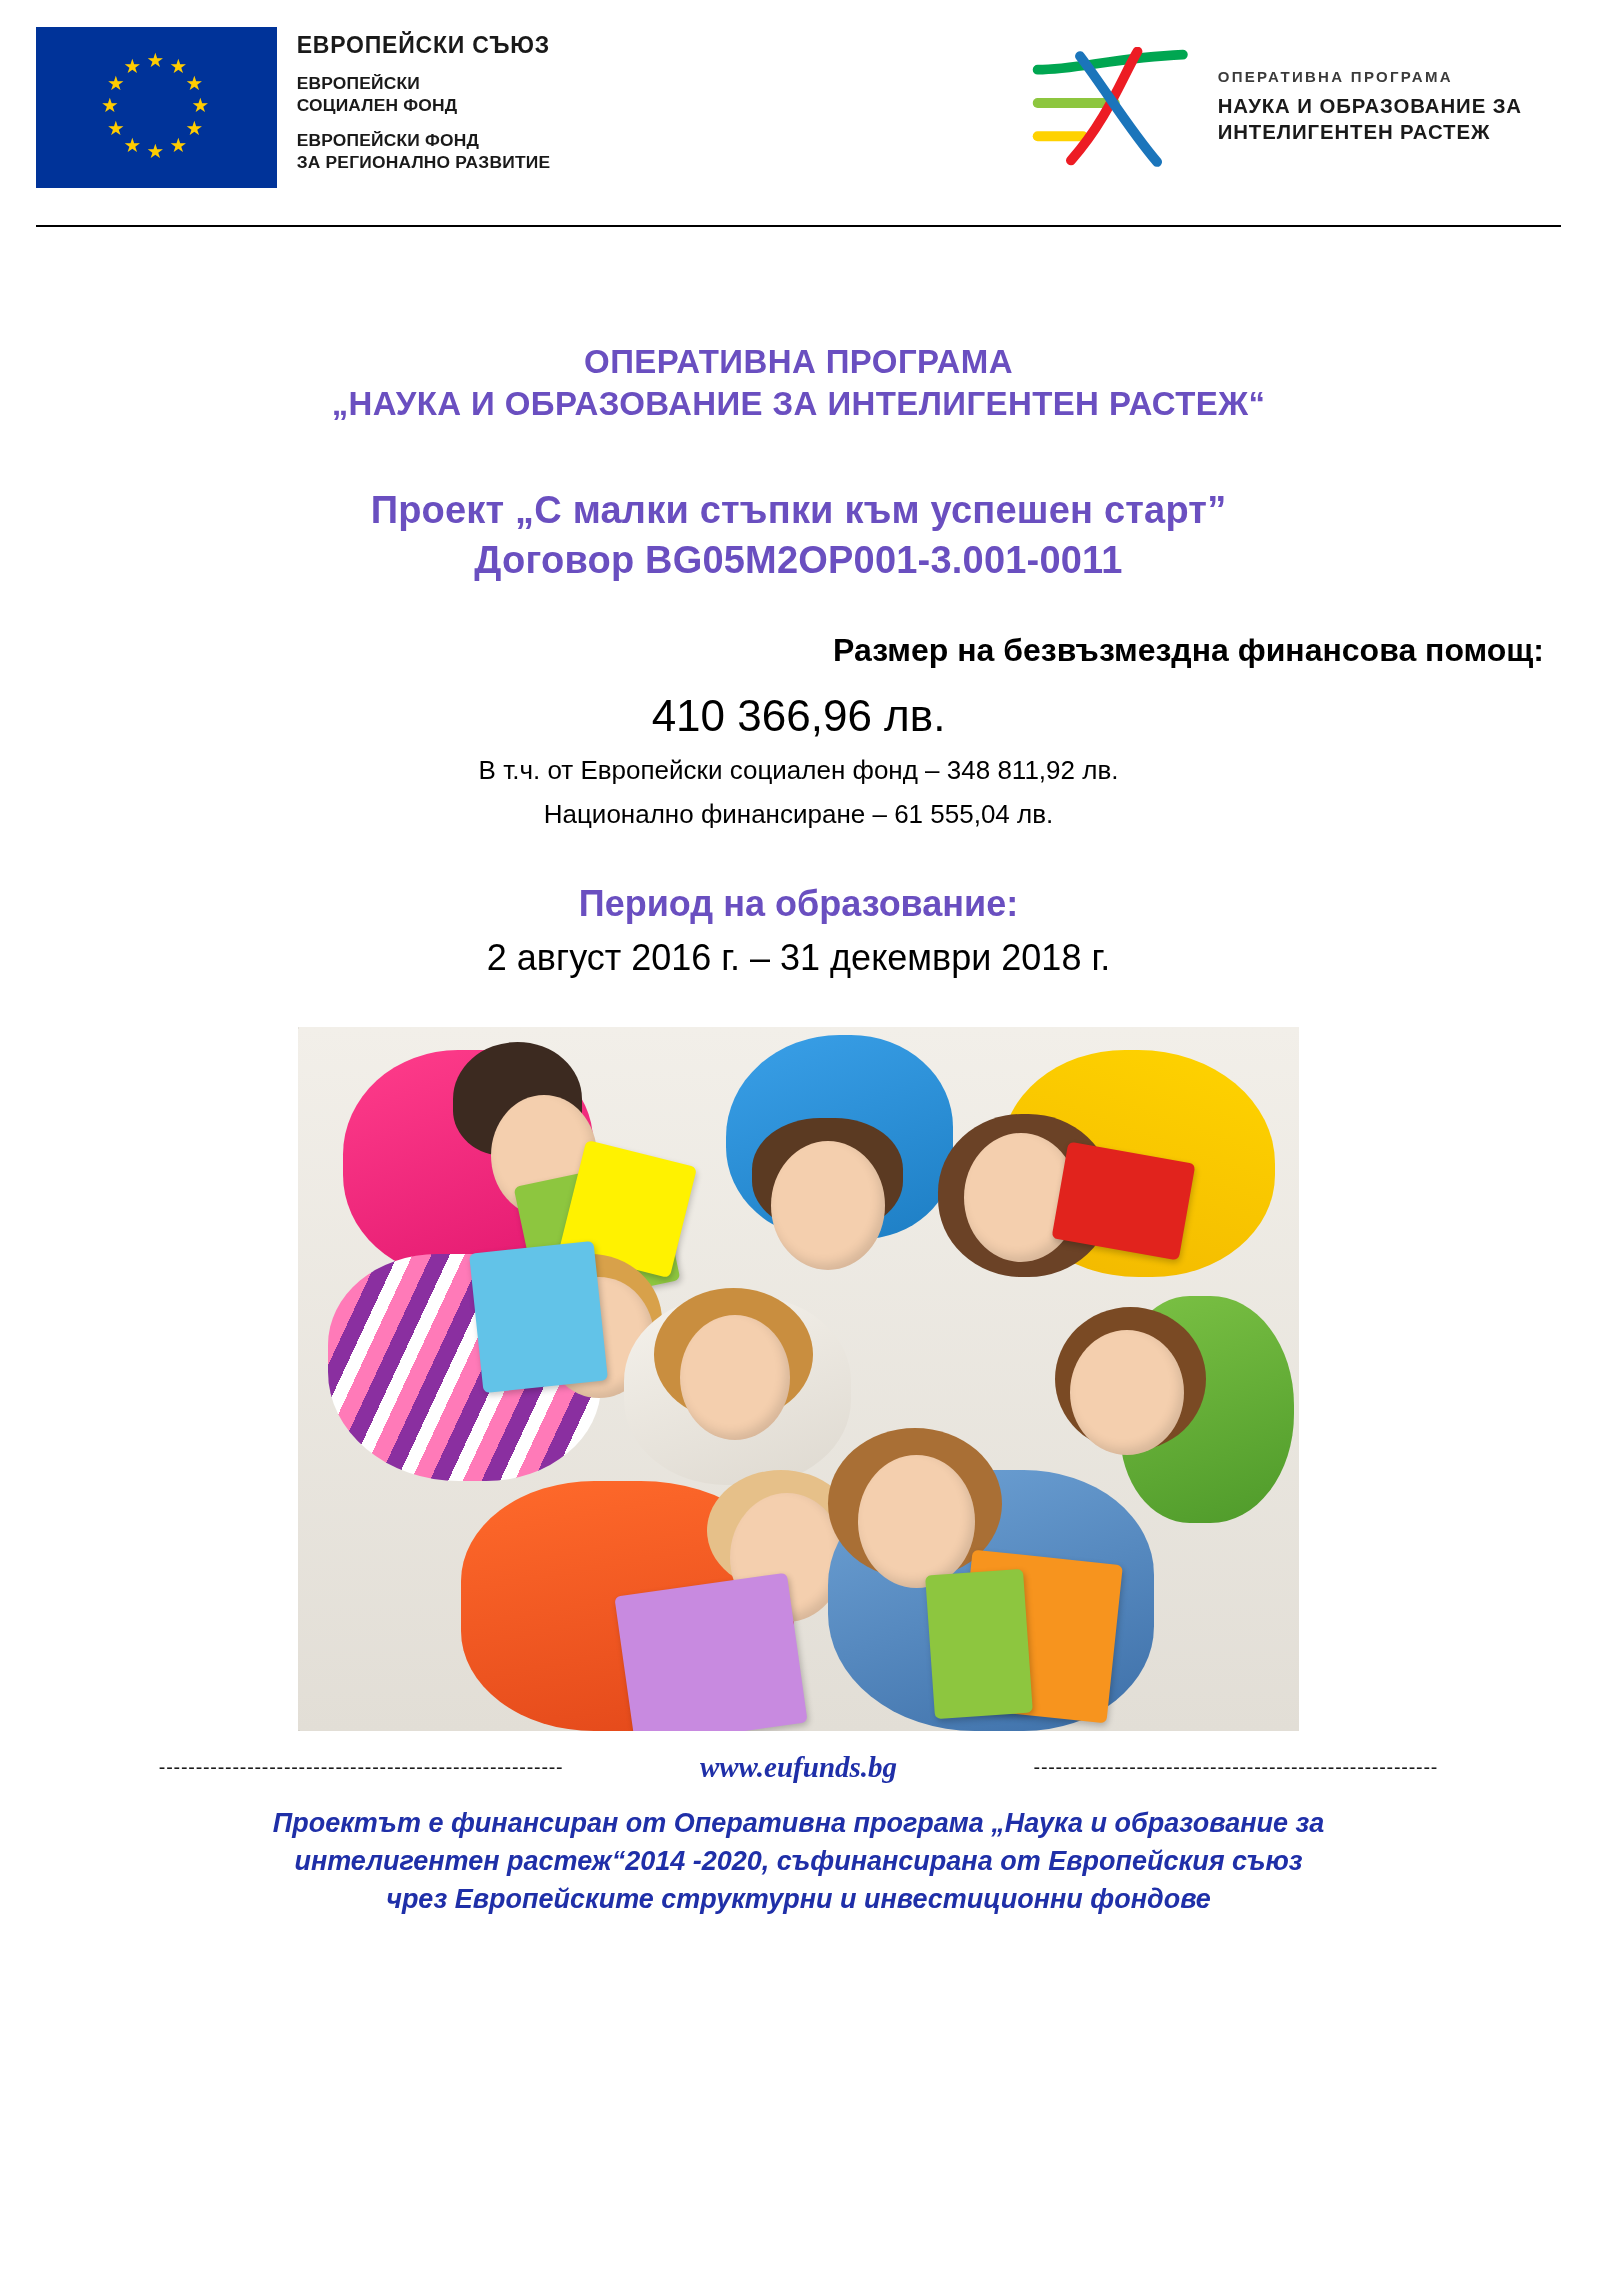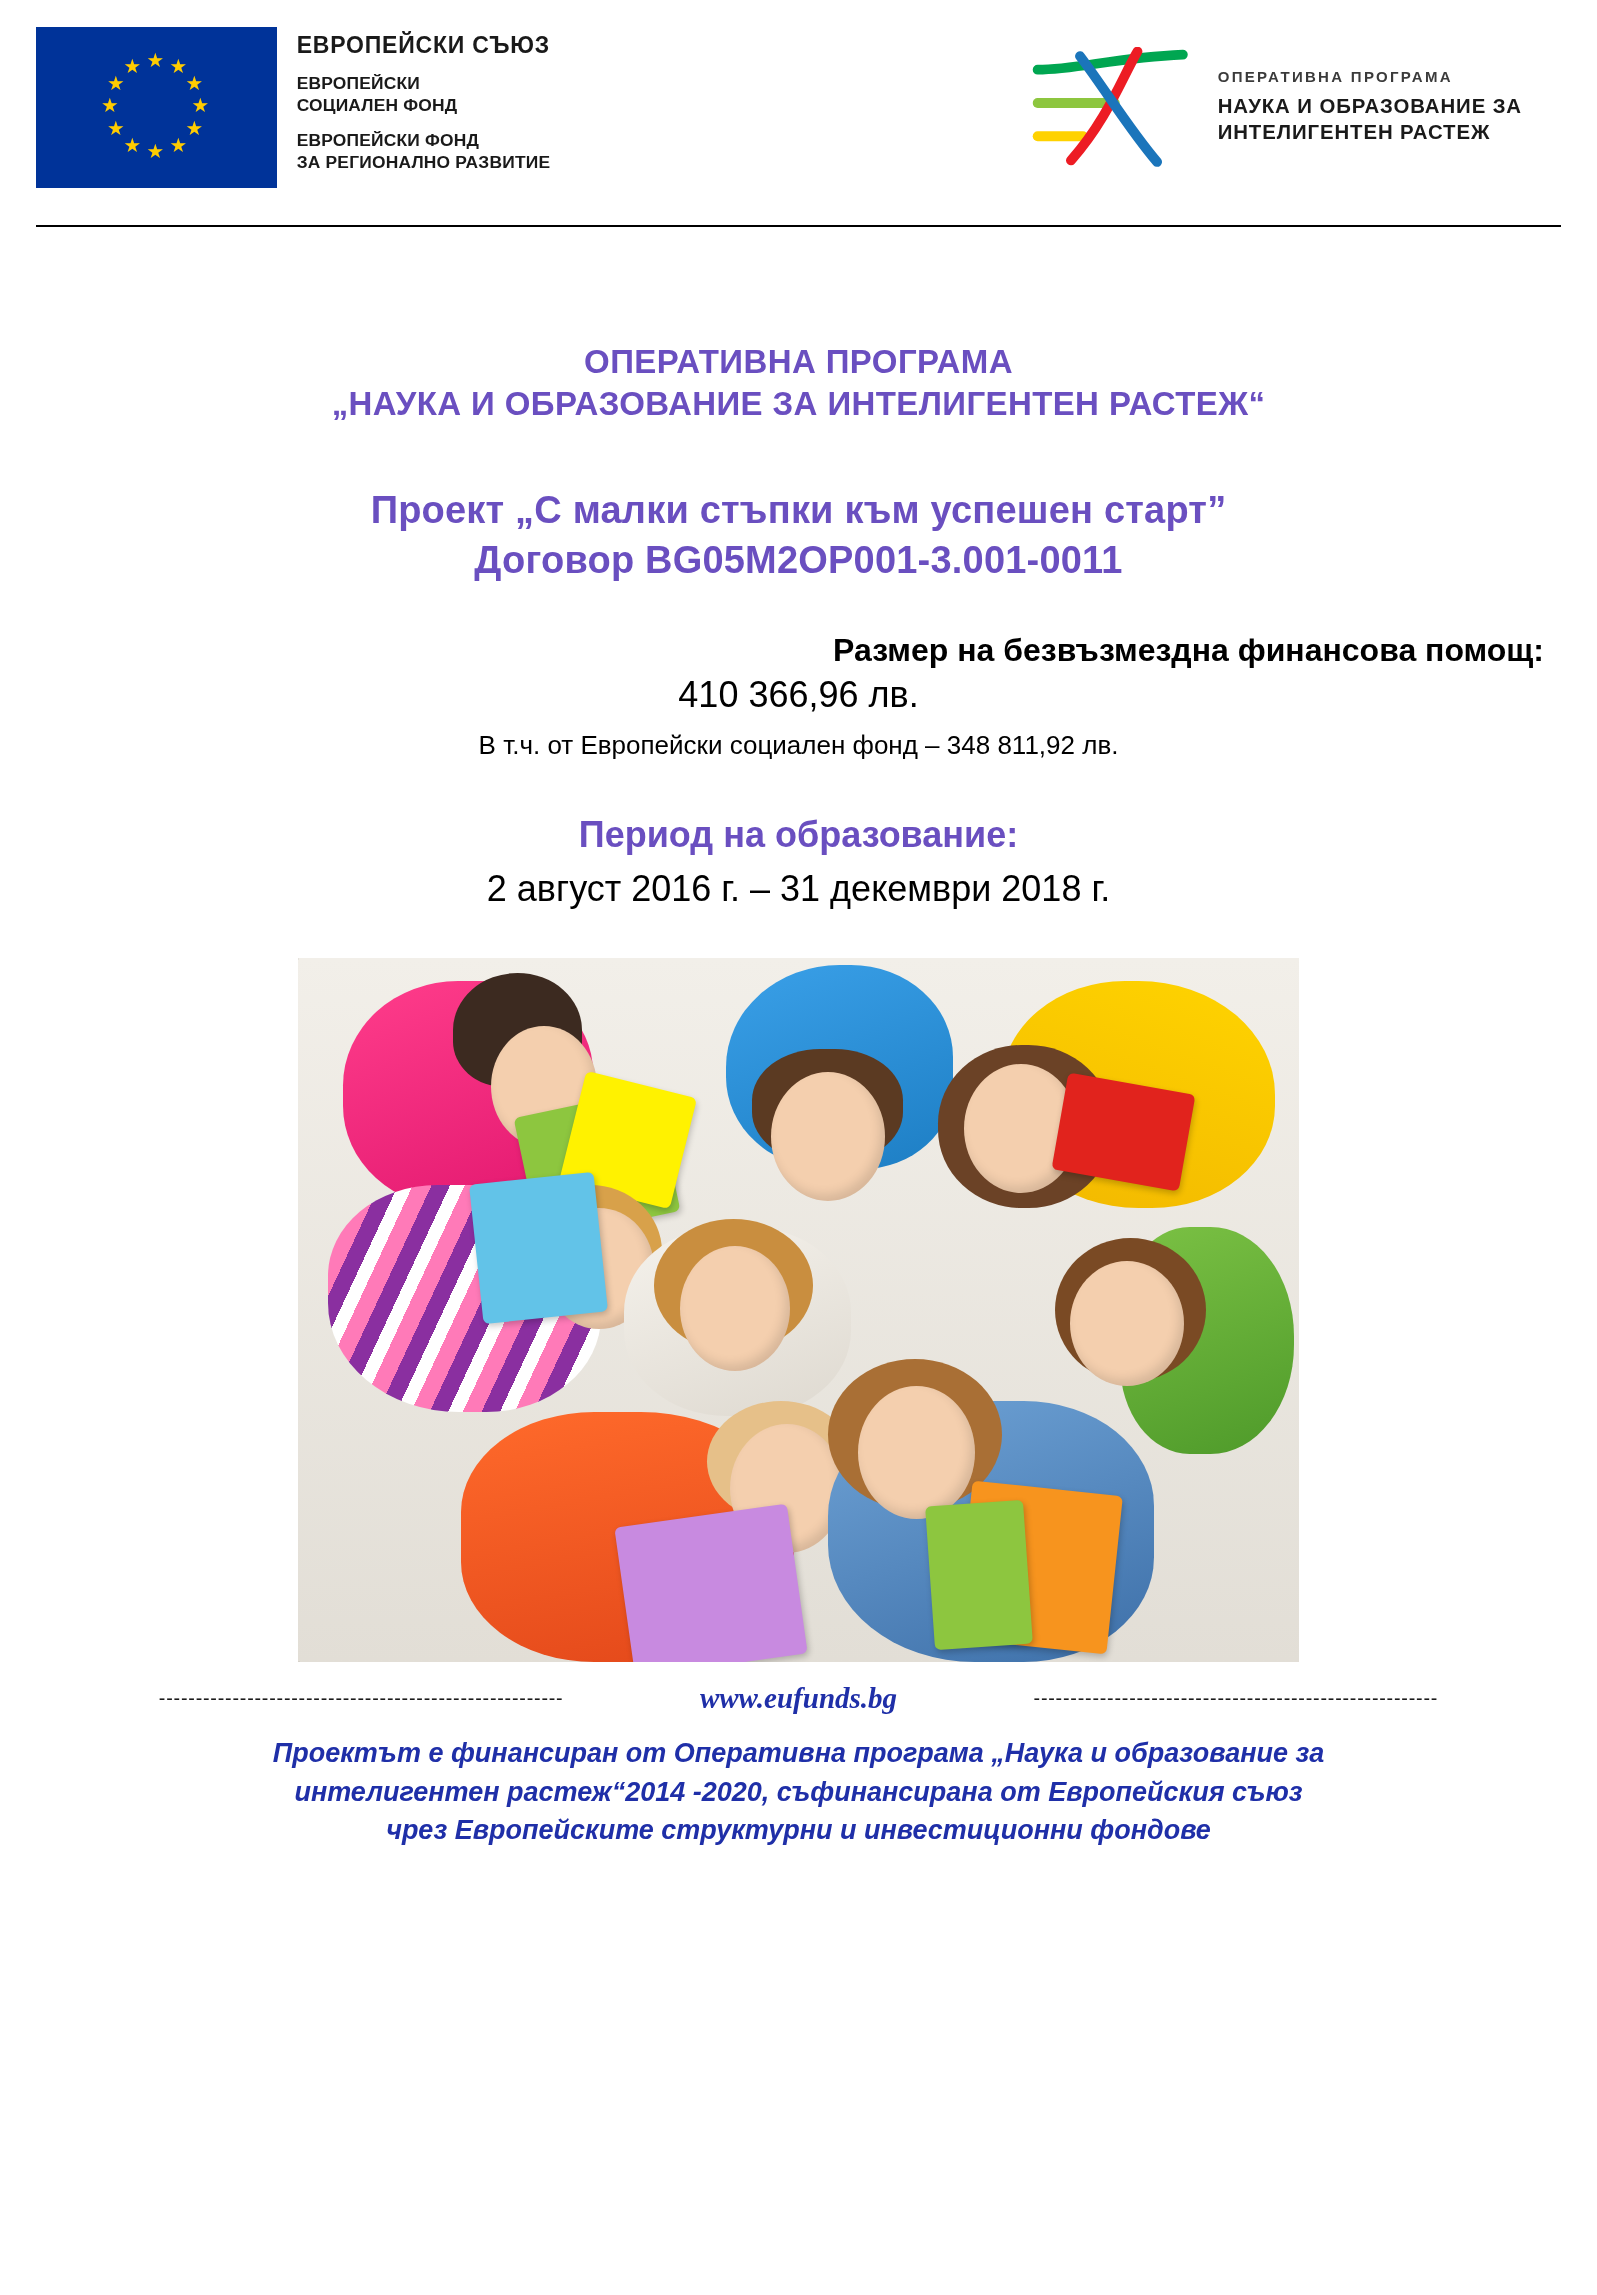--- a/index.html
+++ b/index.html
@@ -132,22 +132,22 @@
     letter-spacing: 0.2px;
   }
   .grant-title {
     font-weight: bold;
     font-size: 32px;
     margin-top: 47px;
     color: #000;
     text-align: right;
   }
   .grant-amount {
-    font-size: 36px;
-    margin-top: 5px;
+    font-size: 44px;
+    margin-top: 22px;
     color: #000;
   }
   .grant-line {
     font-size: 26px;
     margin-top: 13.6px;
     color: #000;
   }
   .period-title {
     color: #6A4FC0;
     font-weight: bold;
@@ -308,20 +308,21 @@
   </div>
 
   <div class="project-heading">
     <div>Проект „С малки стъпки към успешен старт”</div>
     <div>Договор  BG05M2OP001-3.001-0011</div>
   </div>
 
   <div class="grant-title">Размер на безвъзмездна финансова помощ:</div>
   <div class="grant-amount">410 366,96 лв.</div>
   <div class="grant-line">В т.ч. от Европейски социален фонд – 348 811,92 лв.</div>
+  <div class="grant-line">Национално финансиране – 61 555,04 лв.</div>
 
   <div class="period-title">Период на образование:</div>
   <div class="period-value">2 август 2016 г. – 31 декември 2018 г.</div>
 
   <div class="photo-wrap">
     <div class="floor"></div>
 
     <div class="kid">
       <div class="body" style="left:45px; top:23px; width:250px; height:227px; background:linear-gradient(160deg,#ff3d8b,#e2176f); border-radius:46% 40% 55% 45%;"></div>
       <div class="hair" style="left:155px; top:15px; width:129px; height:114px; background:#3c2a20; border-radius:50% 50% 40% 40%;"></div>

